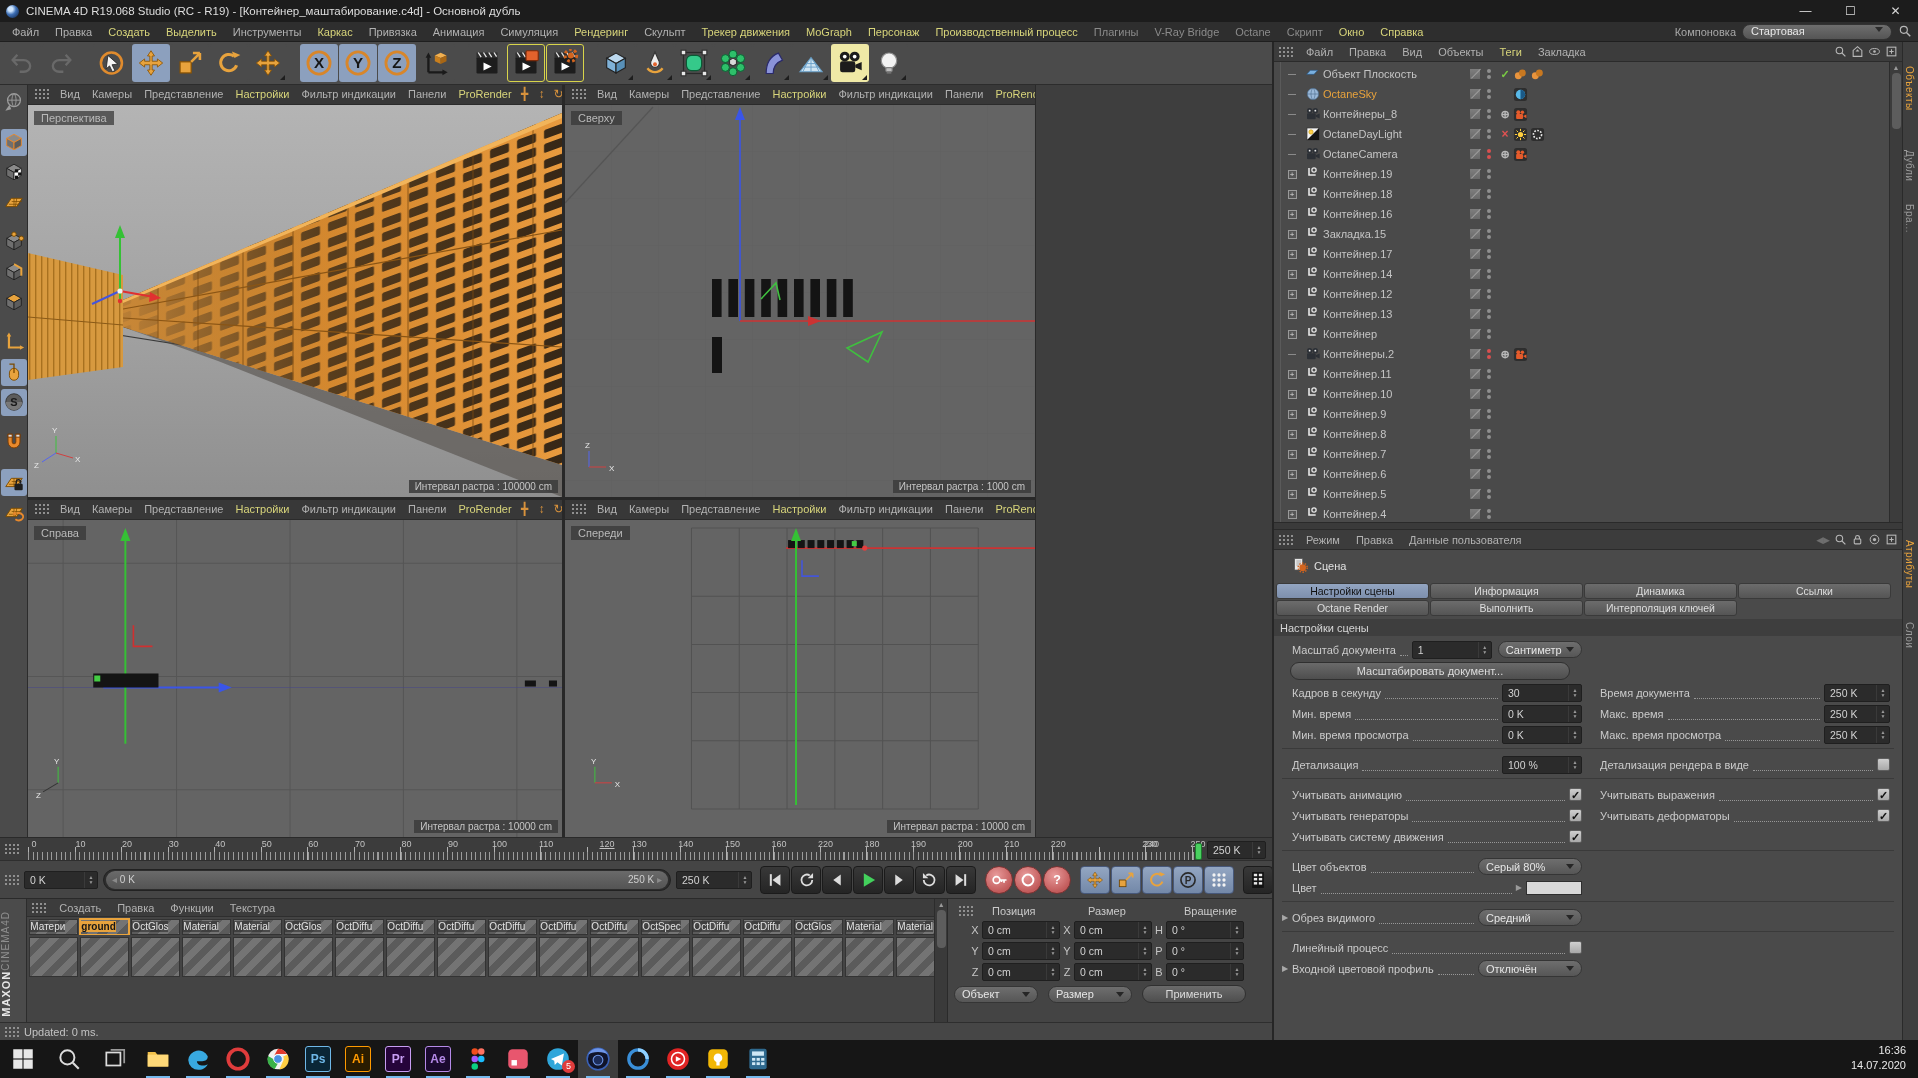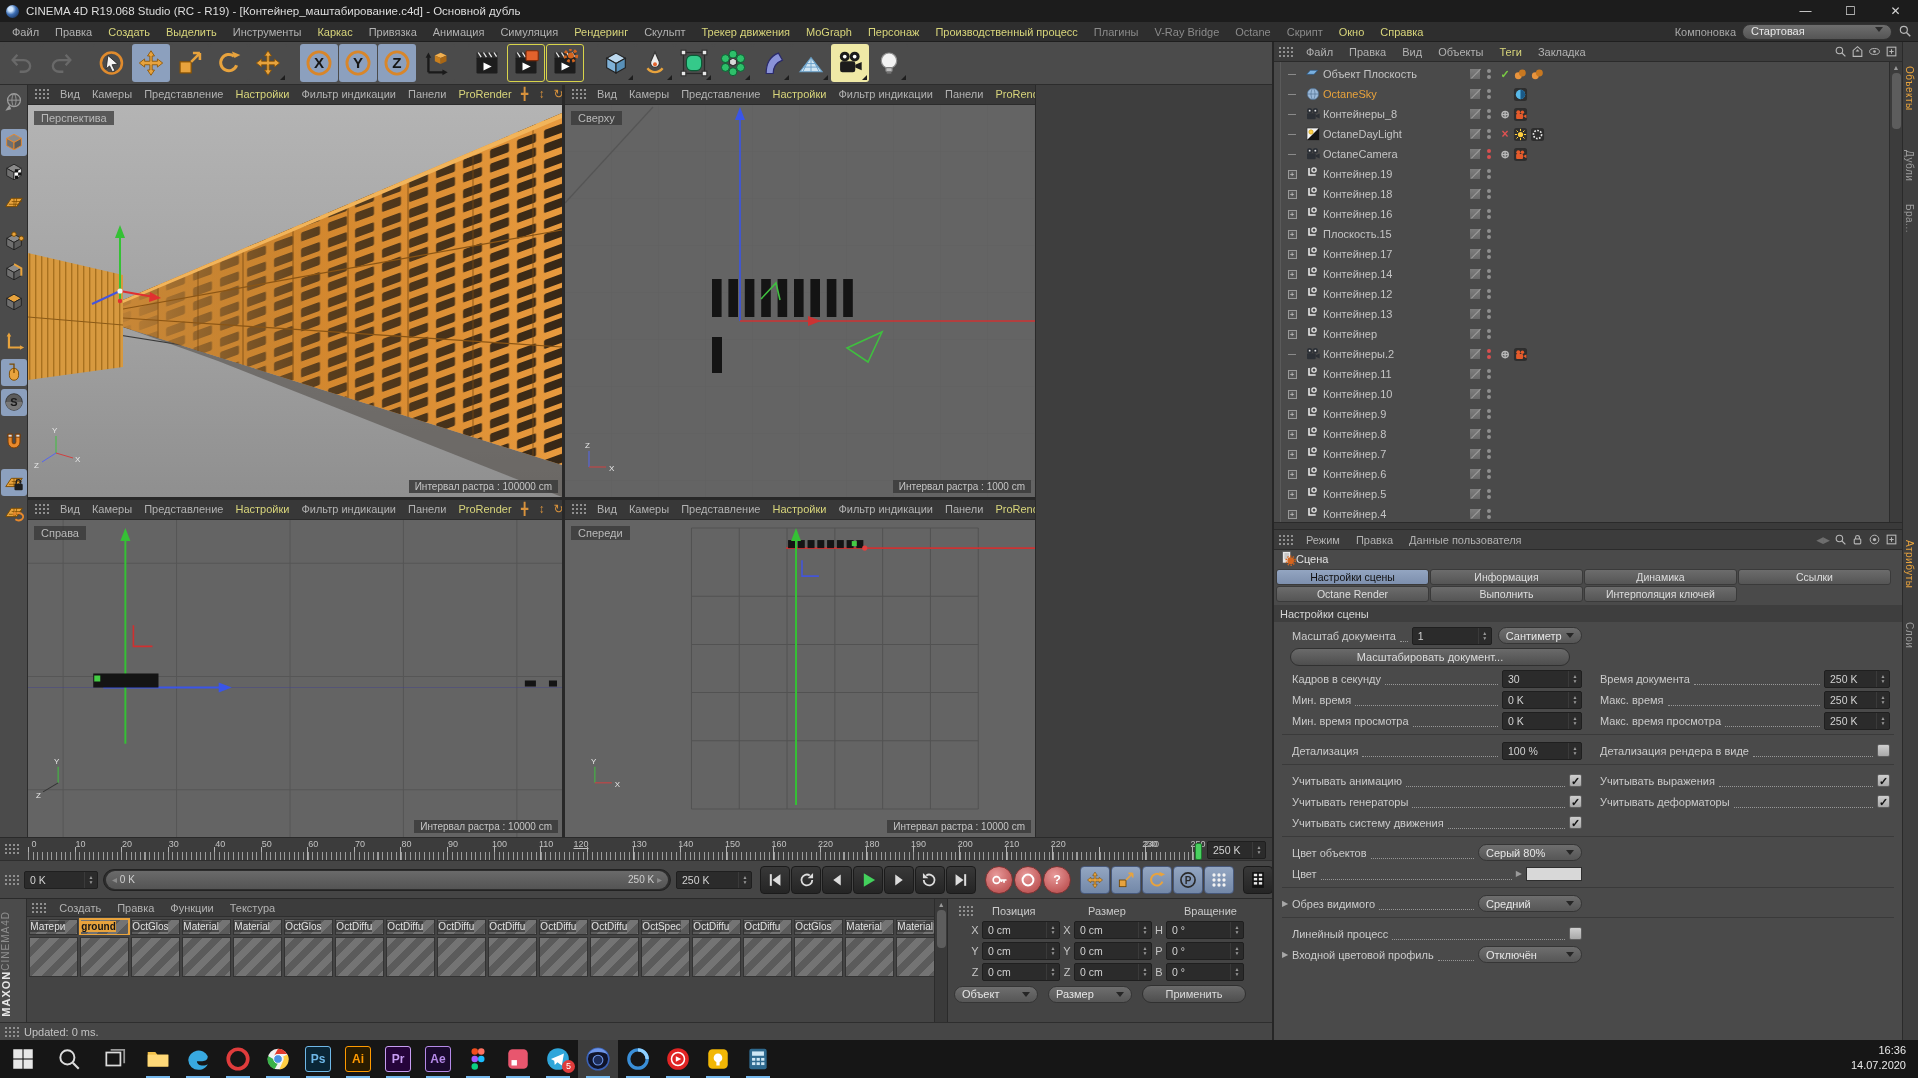--- a/index.html
+++ b/index.html
@@ -113,21 +113,21 @@
   .vdots{width:8px;display:flex;flex-direction:column;gap:2px;align-items:center;margin-right:4px}
   .vdots i{width:4px;height:4px;border-radius:50%;background:#8f8f8f}
   .vdots.red i{background:#d85050}
   .cstate{width:16px;text-align:center;font-weight:bold}
   .st-check{color:#79c944}.st-x{color:#e05252;font-size:12px}.st-target{color:#b9b9b9;font-size:11px}
   .ctags{display:flex;gap:2px;align-items:center}
   .ctags svg{width:15px;height:15px}
   .omscroll{width:13px;background:#3c3c3c;border-left:1px solid #2c2c2c;display:flex;flex-direction:column;align-items:center;color:#9a9a9a;font-size:7px;padding-top:2px}
   .omscroll .thumbv{width:9px;height:56px;background:#5d5d5d;border-radius:4px;margin-top:2px}
   .splitter{height:8px;background:#3a3a3a;border-top:1px solid #2a2a2a;border-bottom:1px solid #2a2a2a}
-  .objrow{height:18px;display:flex;align-items:center;padding-left:6px;color:#e0e0e0}
+  .objrow{height:32px;display:flex;align-items:center;gap:6px;padding-left:18px;color:#e0e0e0}
   .objrow svg{width:16px;height:16px}
   .atabs{display:flex;flex-wrap:wrap;padding:1px 2px;gap:1px}
   .atab{width:153px;height:16px;background:linear-gradient(#6c6c6c,#555);border:1px solid #3a3a3a;border-radius:3px;display:flex;align-items:center;justify-content:center;color:#dedede;font-size:10.5px;white-space:nowrap;overflow:hidden}
   .atab.act{background:linear-gradient(#93a5c1,#7d8fad);color:#101010}
   .asec{height:17px;background:#3e3e3e;display:flex;align-items:center;padding-left:6px;color:#d6d6d6;margin-top:2px}
   .arows{padding:3px 8px 0 8px}
   .arow{display:flex;height:21px}
   .acell{display:flex;align-items:center;flex:none}
   .acell.lc{width:300px}.acell.rc{width:300px;margin-left:8px}
   .acell .exp3{width:10px;color:#a8a8a8;font-size:8px}
@@ -766,21 +766,21 @@
           <span class="rlabel" style="left: 99.12px;">20</span>
           <span class="rlabel" style="left: 145.68px;">30</span>
           <span class="rlabel" style="left: 192.24px; text-align: center;">40</span>
           <span class="rlabel" style="left: 238.8px;">50</span>
           <span class="rlabel" style="left: 285.36px;">60</span>
           <span class="rlabel" style="left: 331.92px;">70</span>
           <span class="rlabel" style="left: 378.48px;">80</span>
           <span class="rlabel" style="left: 425.04px;">90</span>
           <span class="rlabel" style="left: 471.6px;">100</span>
           <span class="rlabel" style="left: 518.16px;">110</span>
-          <span class="rlabel" style="left: 553px; text-decoration: underline;">120</span>
+          <span class="rlabel" style="left: 579px; text-decoration: underline;">120</span>
           <span class="rlabel" style="left: 611.28px;">130</span>
           <span class="rlabel" style="left: 657.84px;">140</span>
           <span class="rlabel" style="left: 704.4px;">150</span>
           <span class="rlabel" style="left: 750.96px;">160</span>
           <span class="rlabel" style="left: 797.52px;">220</span>
           <span class="rlabel" style="left: 844.08px;">180</span>
           <span class="rlabel" style="left: 890.64px;">190</span>
           <span class="rlabel" style="left: 937.2px;">200</span>
           <span class="rlabel" style="left: 983.76px;">210</span>
           <span class="rlabel" style="left: 1030.32px;">220</span>
@@ -1324,21 +1324,21 @@
             <div class="omrow">
               <span class="cexp">
                 <span class="expbox">+</span>
               </span>
               <span class="cicon">
                 <svg viewBox="0 0 24 24" xmlns="http://www.w3.org/2000/svg">
                   <path d="M6 3v10.5h10" stroke="#e8e8e8" stroke-width="2.4" fill="none"></path>
                   <circle cx="13.5" cy="6" r="3.2" fill="none" stroke="#e8e8e8" stroke-width="1.9"></circle>
                 </svg>
               </span>
-              <span class="cname">Плоскость.15</span>
+              <span class="cname">Закладка.15</span>
               <span class="slashbox"></span>
               <span class="vdots">
                 <i></i>
                 <i></i>
               </span>
               <span class="cstate"></span>
               <span class="ctags"></span>
             </div>
             <div class="omrow">
               <span class="cexp">

